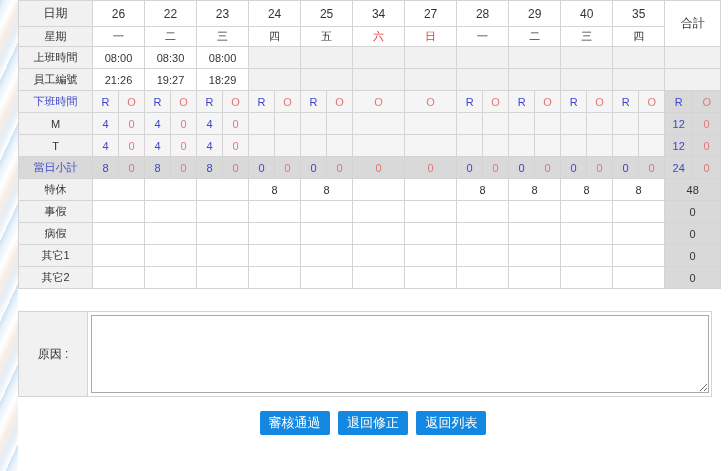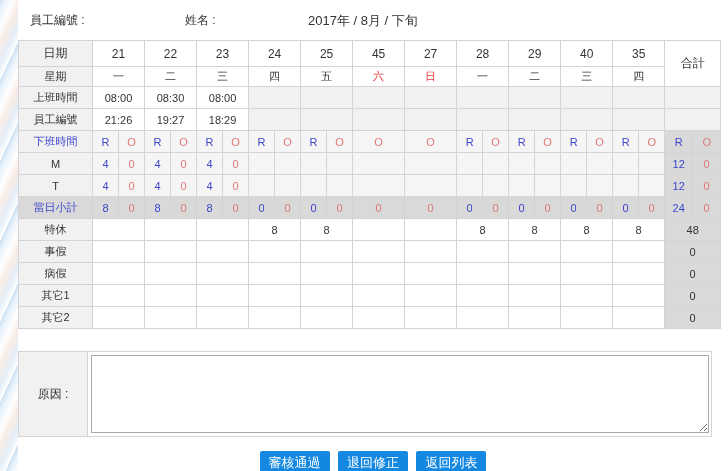--- a/index.html
+++ b/index.html
@@ -43,25 +43,20 @@
     display:inline-block;border:none;border-radius:2px;
     color:#fff;font-size:13px;padding:3px 9px;margin:0 2px;cursor:pointer;
     font-family:"Liberation Sans","DejaVu Sans",sans-serif;
   }
 </style>
 </head>
 <body>
 
 <div class="content">
 
-  <div class="header-bar">
-    <span class="fld f-emp">員工編號 :</span>
-    <span class="fld f-name">姓名 :</span>
-    <span class="fld f-period">2017年 / 8月 / 下旬</span>
-  </div>
 
   <table class="sheet">
     <colgroup id="sheet-cols">
         <col style="width: 74px;">
         <col style="width: 26px;">
         <col style="width: 26px;">
         <col style="width: 26px;">
         <col style="width: 26px;">
         <col style="width: 26px;">
         <col style="width: 26px;">
@@ -80,26 +75,26 @@
         <col style="width: 26px;">
         <col style="width: 26px;">
         <col style="width: 26px;">
         <col style="width: 26px;">
         <col style="width: 28px;">
         <col style="width: 28px;">
       </colgroup>
     <tbody id="sheet-body">
         <tr class="row-date">
           <td class="c-light lbl">日期</td>
-          <td class="c-white" colspan="2">21</td>
+          <td class="c-white" colspan="2">26</td>
           <td class="c-white" colspan="2">22</td>
           <td class="c-white" colspan="2">23</td>
           <td class="c-white" colspan="2">24</td>
           <td class="c-white" colspan="2">25</td>
-          <td class="c-white" colspan="2">45</td>
+          <td class="c-white" colspan="2">34</td>
           <td class="c-white" colspan="2">27</td>
           <td class="c-white" colspan="2">28</td>
           <td class="c-white" colspan="2">29</td>
           <td class="c-white" colspan="2">40</td>
           <td class="c-white" colspan="2">35</td>
           <td class="c-white" colspan="2" rowspan="2">合計</td>
         </tr>
         <tr class="row-week">
           <td class="c-light lbl">星期</td>
           <td class="c-white" colspan="2">一</td>

